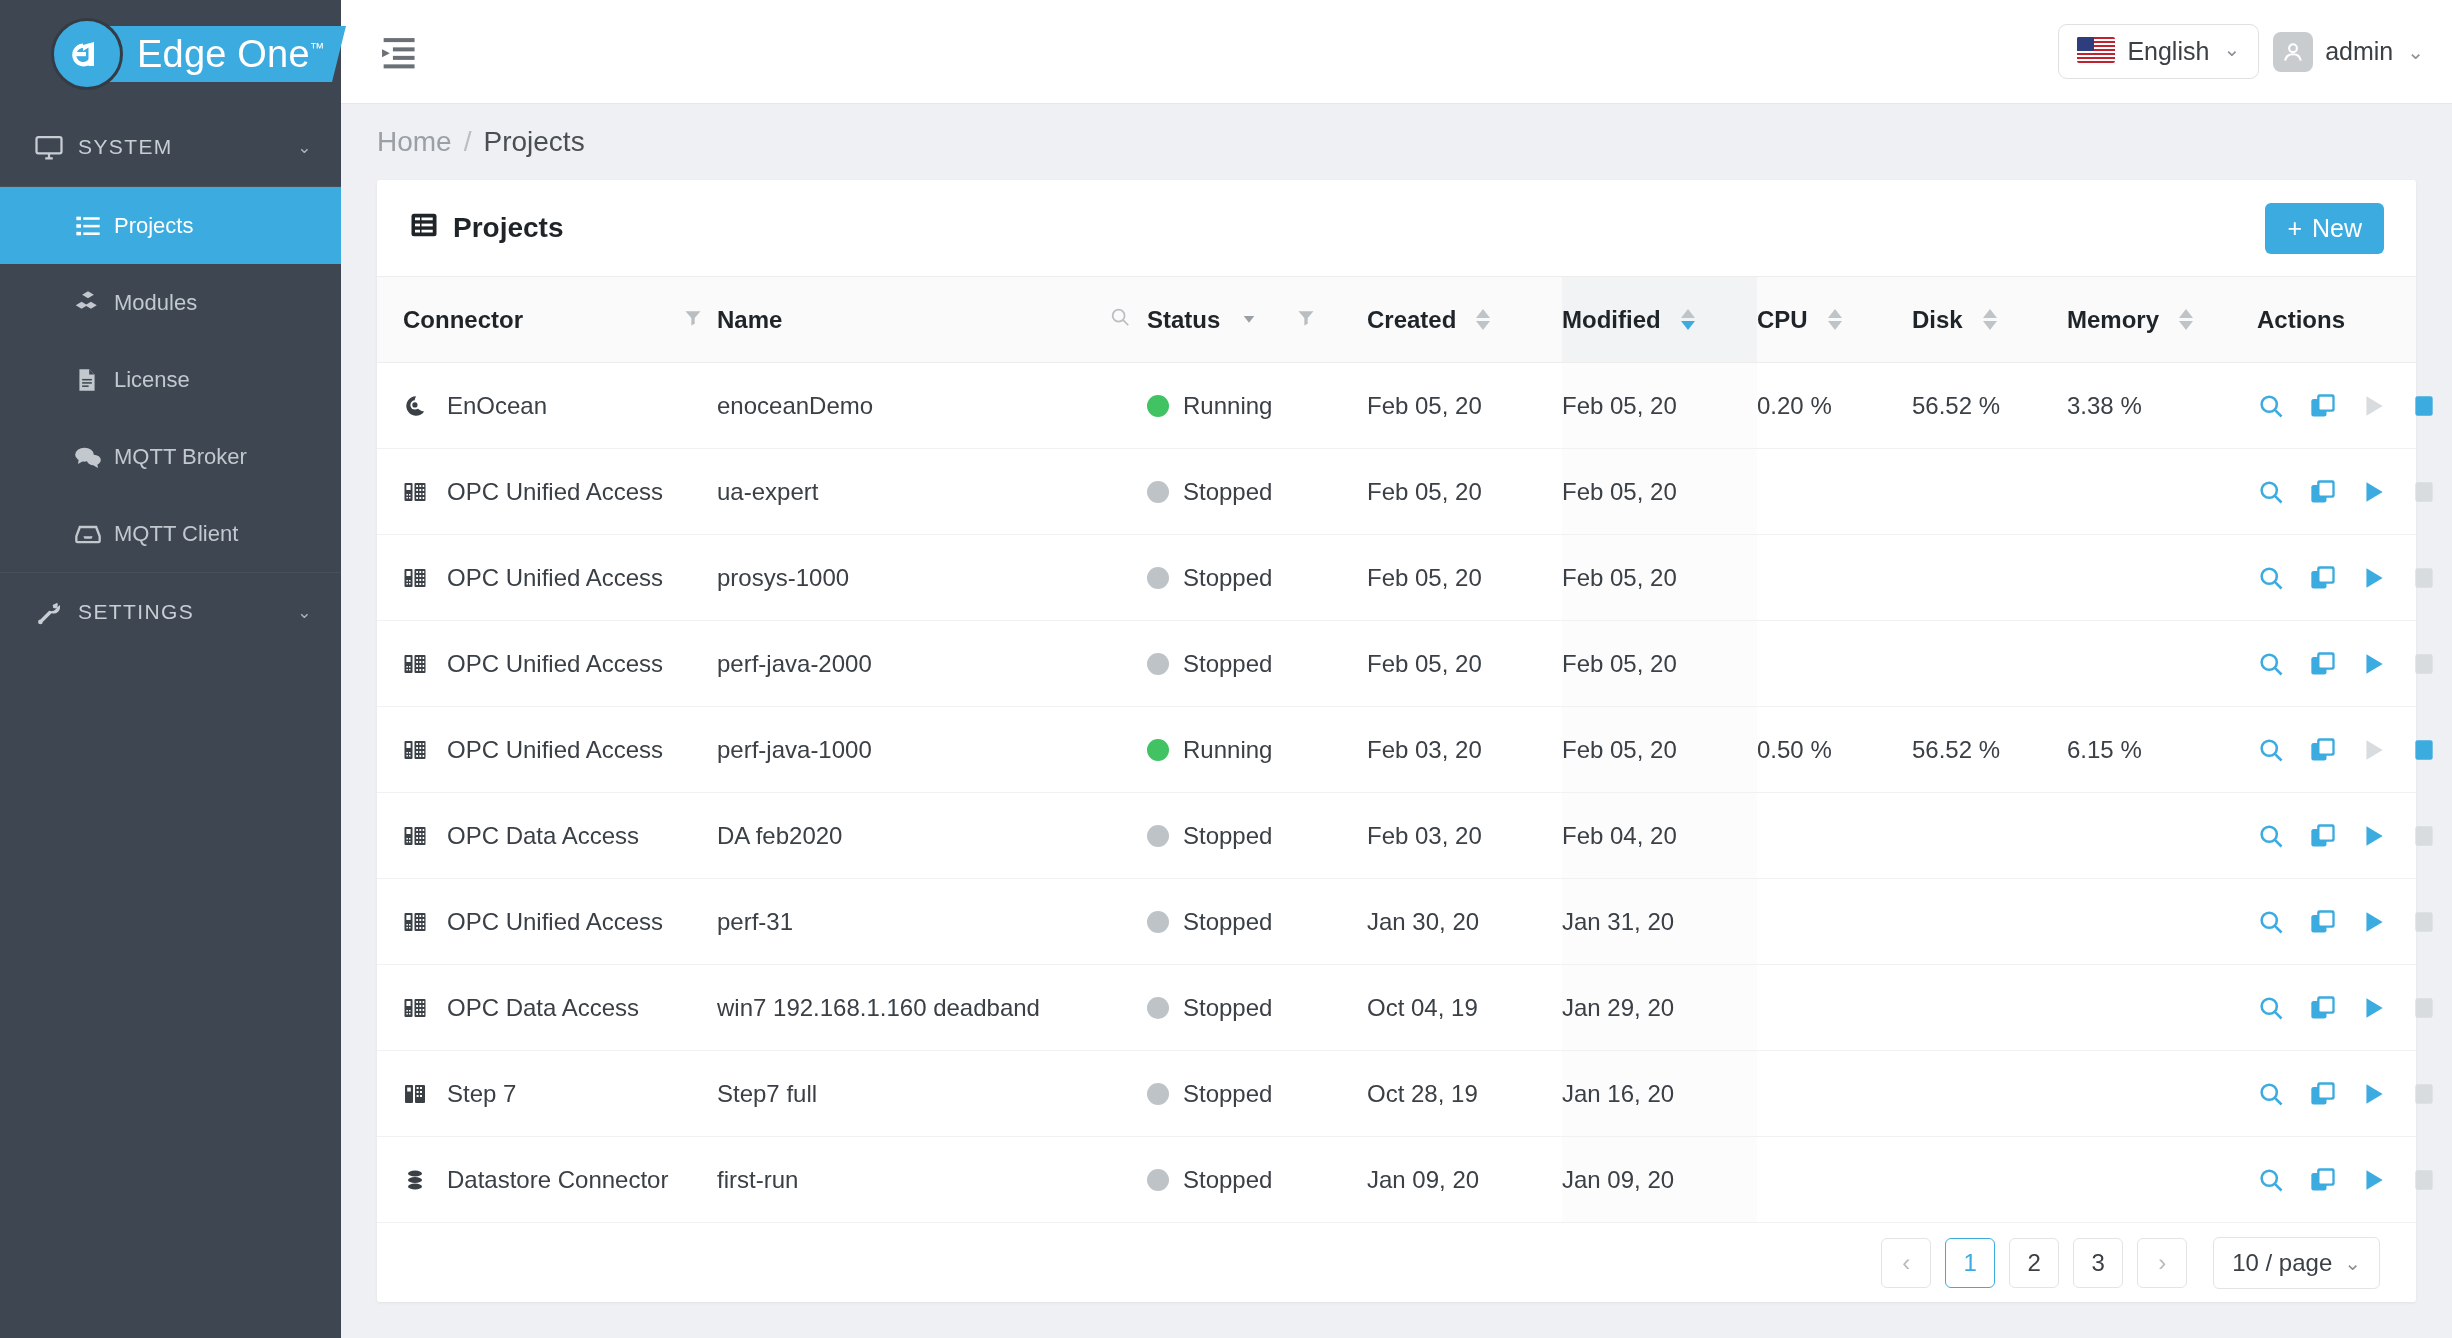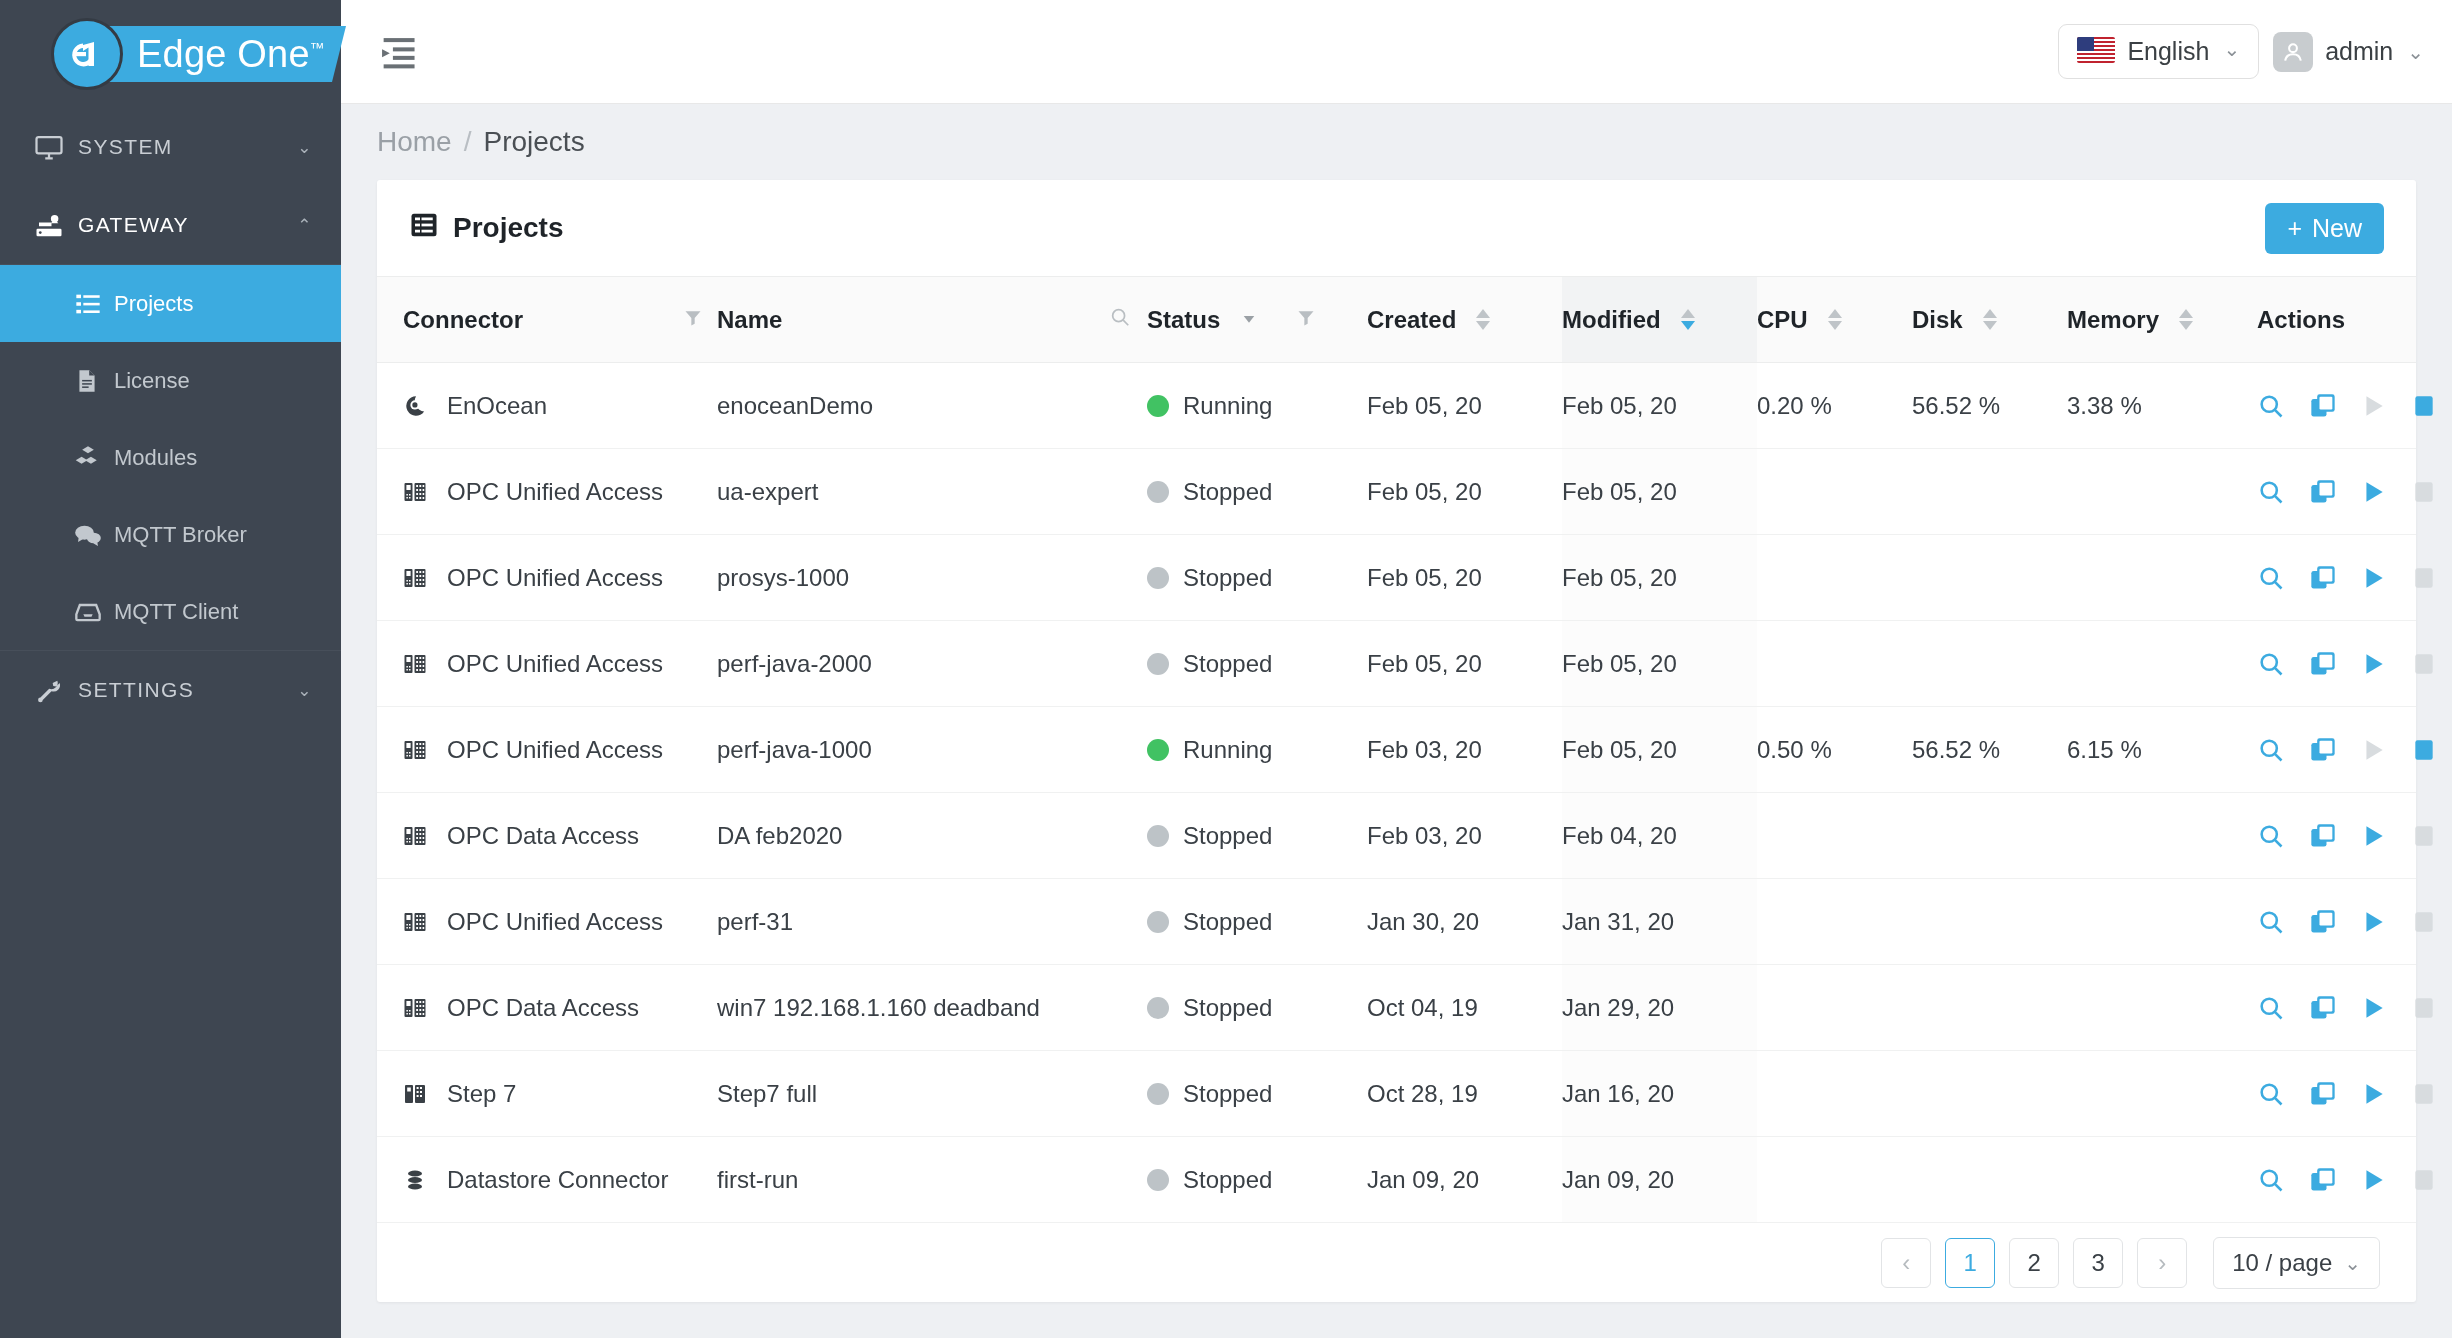--- a/index.html
+++ b/index.html
@@ -221,72 +221,59 @@
       <span class="gi">
         <svg width="30" height="30" viewBox="0 0 24 24" fill="none" stroke="#c9ced4" stroke-width="1.8">
           <rect x="2" y="4" width="20" height="13" rx="1.5"></rect>
             <path d="M9 21h6M12 17v4"></path>
         </svg>
       </span>
       <span class="glabel">SYSTEM</span>
       <span class="chev">⌄</span>
     </div>
 
-    <div class="nav-group-header active-group">
-      <span class="gi">
-        <svg width="30" height="30" viewBox="0 0 24 24" fill="#ffffff">
-          <rect x="2" y="15" width="20" height="6" rx="1"></rect>
-          <circle cx="5" cy="18" r="1.1" fill="#3e4651"></circle>
-          <path d="M4 13h10v-3H4z"></path>
-            <circle cx="16.5" cy="7" r="3"></circle>
-          <path d="M13.5 10.5l3-3 3 3z"></path>
-        </svg>
-      </span>
-      <span class="glabel">GATEWAY</span>
-      <span class="chev">⌃</span>
-    </div>
 
     <div class="sep"></div>
 
     <div class="nav-item selected">
       <span class="ni">
         <svg width="28" height="28" viewBox="0 0 24 24" fill="#ffffff">
           <rect x="2" y="4" width="4" height="3"></rect>
             <rect x="8" y="4.5" width="14" height="2.2"></rect>
           <rect x="2" y="10.5" width="4" height="3"></rect>
             <rect x="8" y="11" width="14" height="2.2"></rect>
           <rect x="2" y="17" width="4" height="3"></rect>
             <rect x="8" y="17.5" width="14" height="2.2"></rect>
         </svg>
       </span>
       <span>Projects</span>
     </div>
 
     <div class="nav-item">
       <span class="ni">
+        <svg width="28" height="28" viewBox="0 0 24 24" fill="#c2c8ce">
+          <path d="M12 2l5 3-5 3-5-3z"></path>
+            <path d="M5.5 10l5 3-5 3-5-3z" transform="translate(1,1)"></path>
+          <path d="M13.5 10l5 3-5 3-5-3z" transform="translate(1,1)"></path>
+        </svg>
+      </span>
+      <span>Modules</span>
+    </div>
+
+    <div class="nav-item">
+      <span class="ni">
         <svg width="26" height="26" viewBox="0 0 24 24" fill="#c2c8ce">
           <path d="M5 2h9l5 5v15H5z"></path>
             <path d="M14 2v5h5" fill="#3e4651"></path>
           <rect x="7.5" y="11" width="9" height="1.4" fill="#3e4651"></rect>
           <rect x="7.5" y="14" width="9" height="1.4" fill="#3e4651"></rect>
           <rect x="7.5" y="17" width="6" height="1.4" fill="#3e4651"></rect>
         </svg>
       </span>
       <span>License</span>
-    </div>
-
-    <div class="nav-item">
-      <span class="ni">
-        <svg width="28" height="28" viewBox="0 0 24 24" fill="#c2c8ce">
-          <path d="M12 2l5 3-5 3-5-3z"></path>
-            <path d="M5.5 10l5 3-5 3-5-3z" transform="translate(1,1)"></path>
-          <path d="M13.5 10l5 3-5 3-5-3z" transform="translate(1,1)"></path>
-        </svg>
-      </span>
-      <span>Modules</span>
     </div>
 
     <div class="nav-item">
       <span class="ni">
         <svg width="28" height="28" viewBox="0 0 24 24" fill="#c2c8ce">
           <ellipse cx="9" cy="10" rx="8" ry="6"></ellipse>
             <path d="M4 14l-.5 4 5-3z"></path>
           <ellipse cx="17" cy="14.5" rx="6" ry="4.5"></ellipse>
             <path d="M20 18l.5 3.5-4-2.5z"></path>
         </svg>

